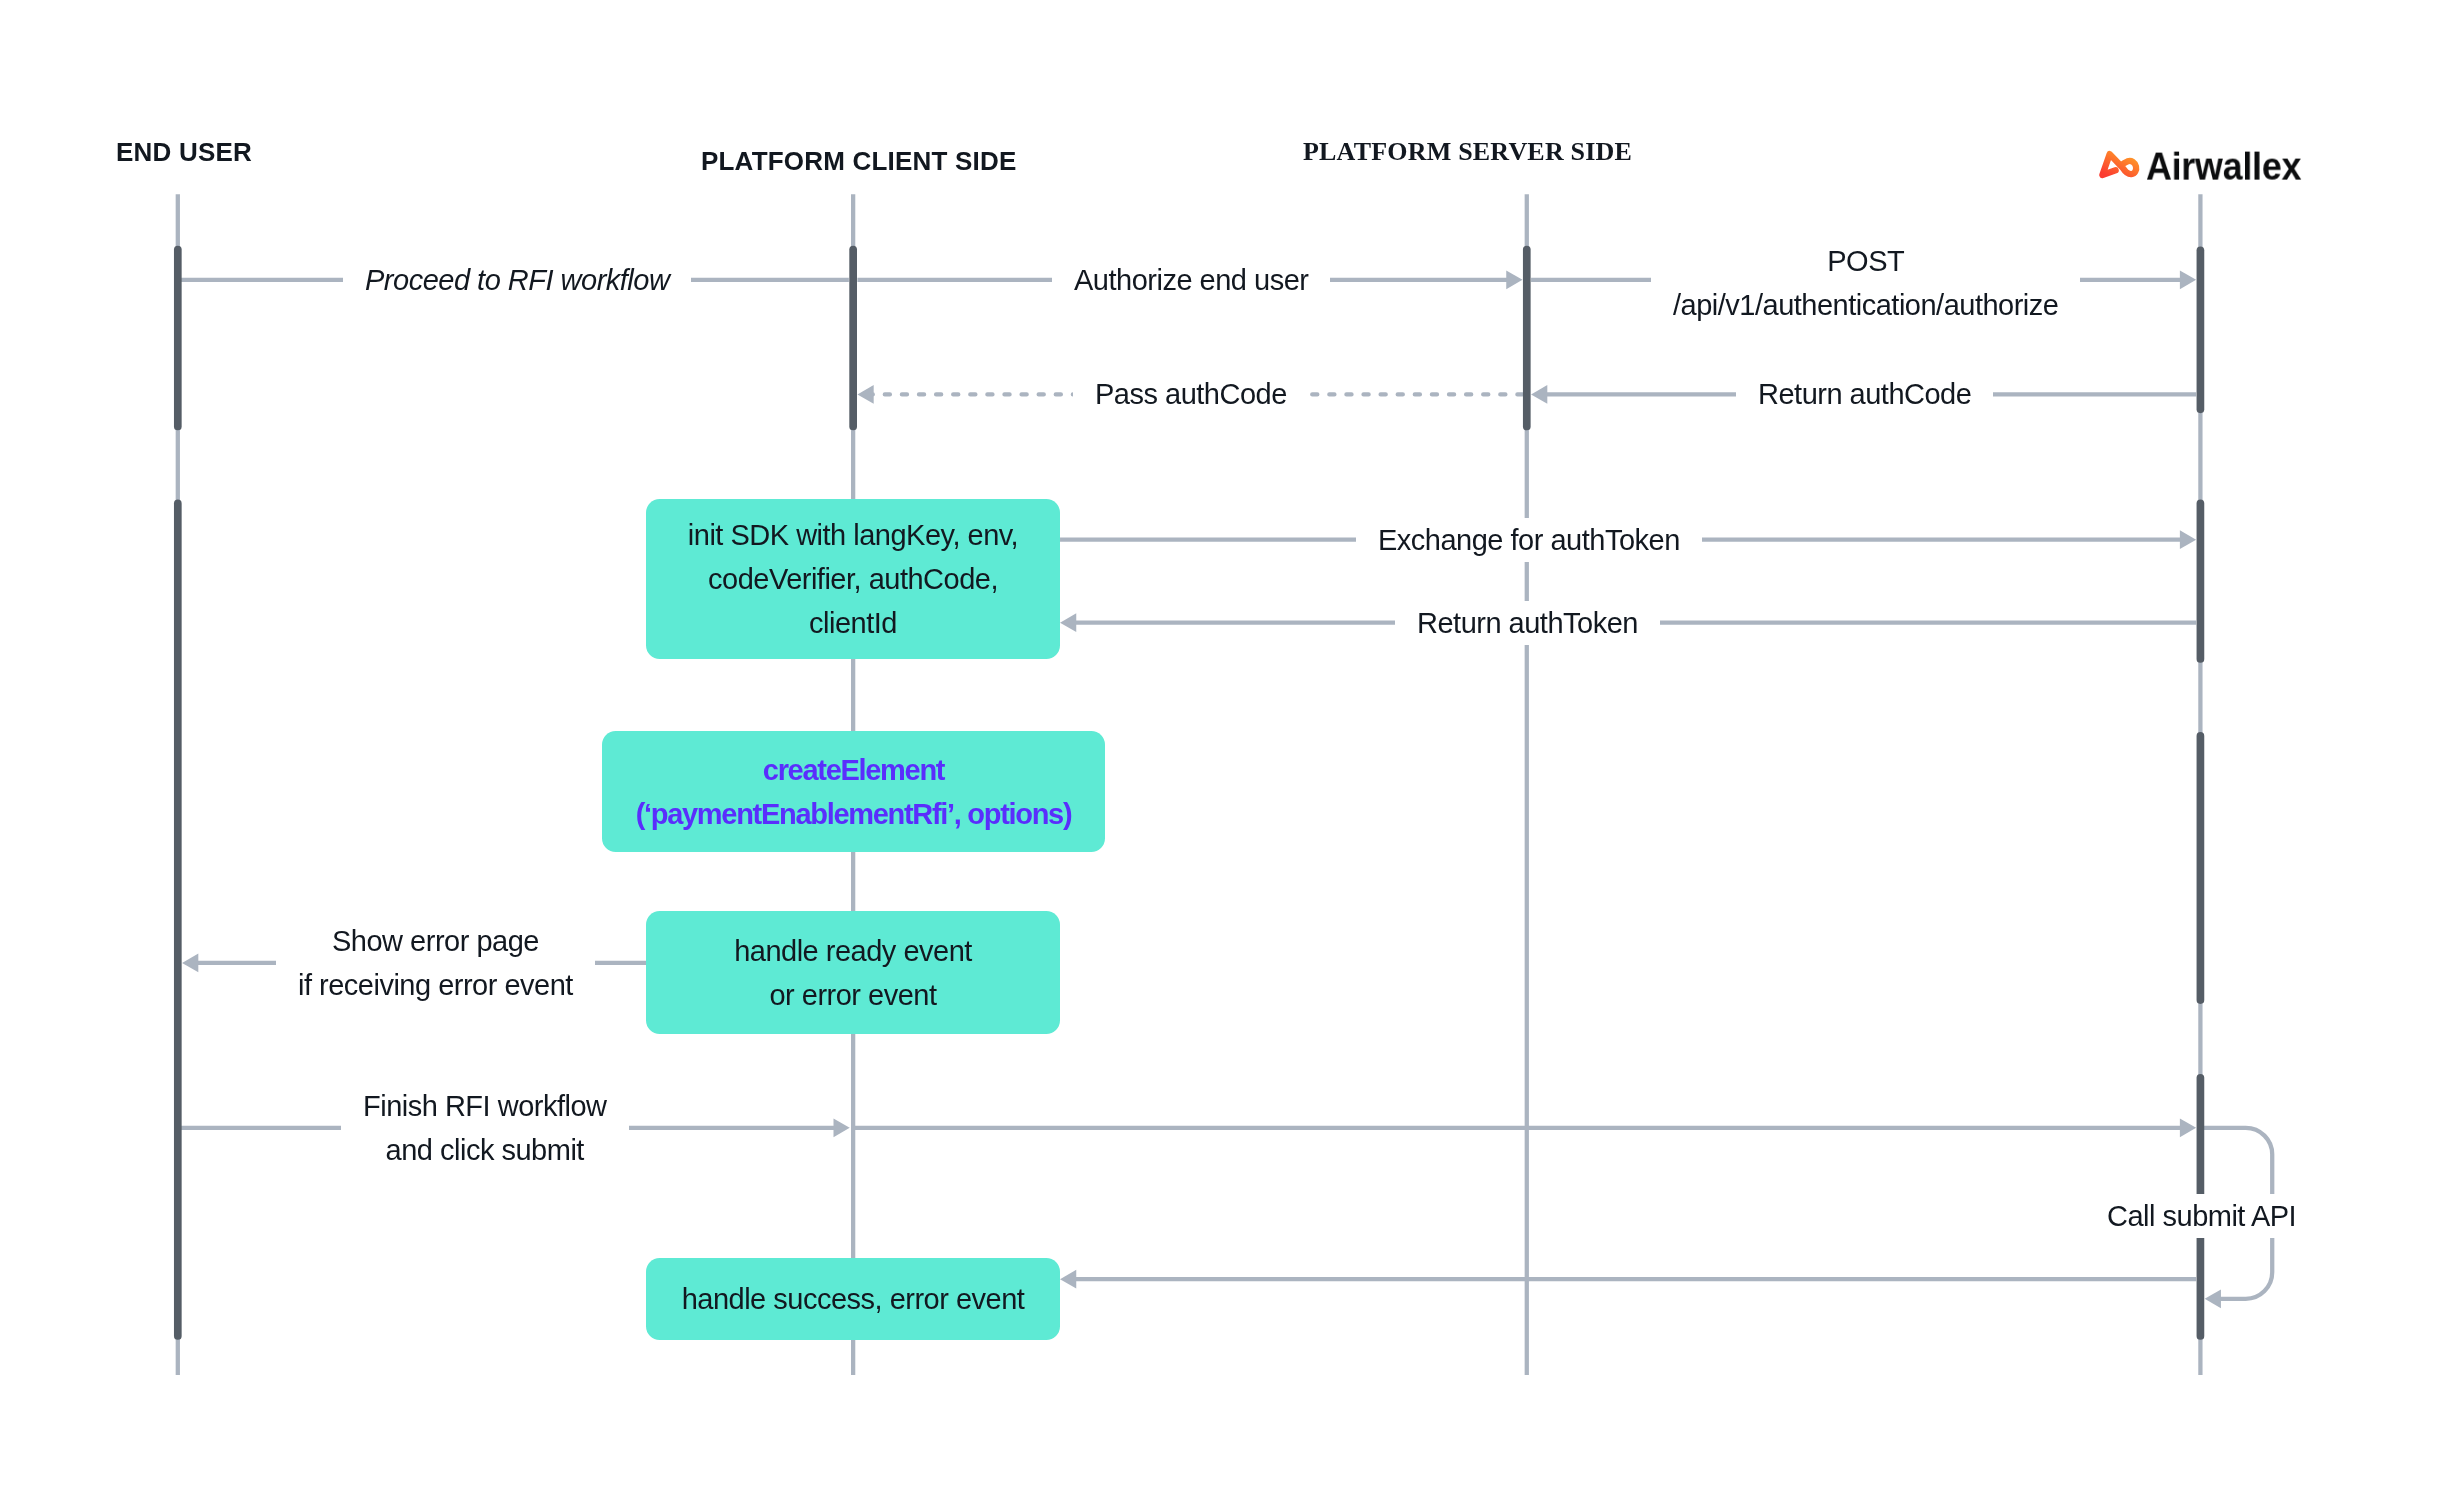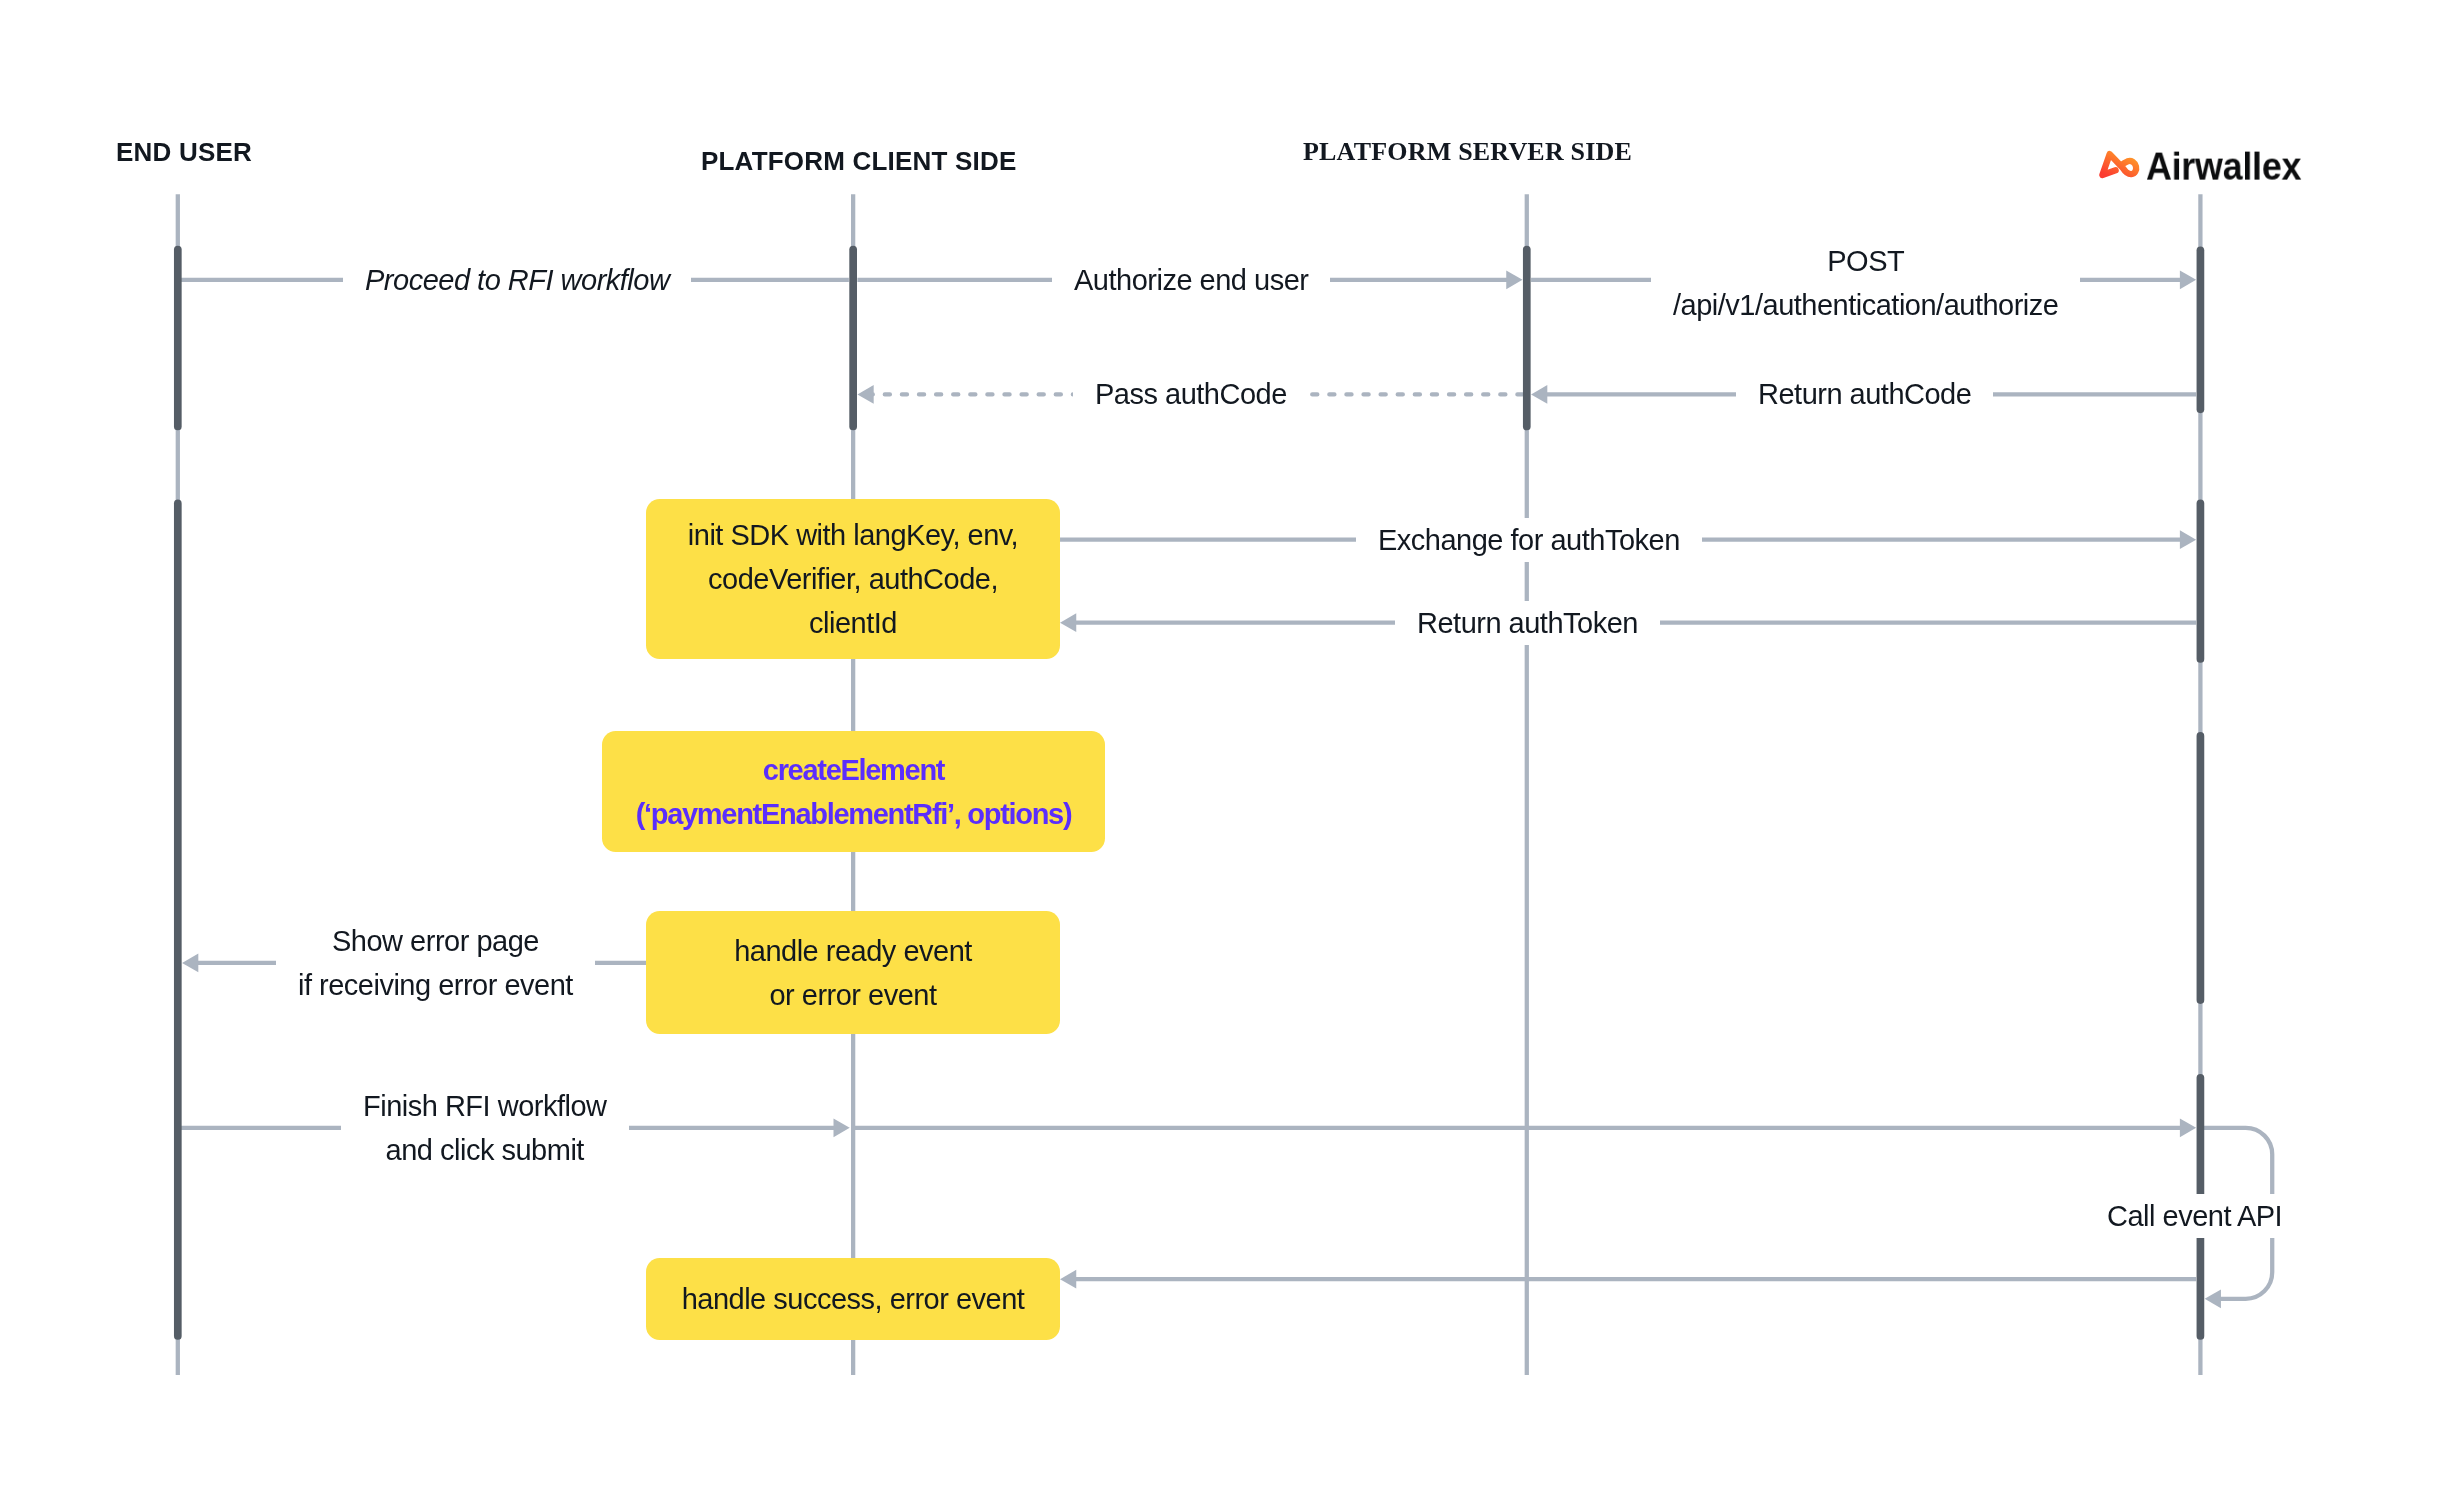--- a/index.html
+++ b/index.html
@@ -8,21 +8,21 @@
        font-family:"Liberation Sans",sans-serif;
        -webkit-font-smoothing:antialiased;}
   #stage{position:relative;width:2462px;height:1512px;background:#fff;}
   svg#wires{position:absolute;left:0;top:0;width:2462px;height:1512px;}
   .lane-title{position:absolute;color:#121820;font-size:26px;font-weight:700;
        will-change:transform;
        letter-spacing:0.2px;white-space:nowrap;line-height:26.5px;margin-left:6px;}
   .msg-label{position:absolute;color:#121820;font-size:29px;letter-spacing:-0.5px;
        will-change:transform;
        line-height:44px;text-align:center;white-space:pre;background:#ffffff;padding:0 22px;}
-  .note{position:absolute;background:#fde047;border-radius:13.7px;will-change:transform;
+  .note{position:absolute;background:#5eead4;border-radius:13.7px;will-change:transform;
        display:flex;align-items:center;justify-content:center;text-align:center;
        color:#121820;font-size:29px;letter-spacing:-0.5px;line-height:44px;
        box-sizing:border-box;white-space:pre;}
   .note.accent{color:#5a2efc;font-weight:700;letter-spacing:-1.3px;}
   #brand{position:absolute;display:flex;align-items:center;}
   #brand .wordmark{font-size:39px;will-change:transform;font-weight:700;color:#0c0d0e;letter-spacing:-0.2px;
        line-height:39px;display:inline-block;transform:scaleX(0.916) translateY(2.6px);transform-origin:left center;}
 </style>
 </head>
 <body>
@@ -87,21 +87,21 @@
       <div class="msg-label" style="left: 1651px; top: 239px;">POST
 /api/v1/authentication/authorize</div>
       <div class="msg-label" style="left: 1736px; top: 372px;">Return authCode</div>
       <div class="msg-label" style="left: 1073px; top: 372px;">Pass authCode</div>
       <div class="msg-label" style="left: 1356px; top: 518px;">Exchange for authToken</div>
       <div class="msg-label" style="left: 1395px; top: 601px;">Return authToken</div>
       <div class="msg-label" style="left: 276px; top: 919px;">Show error page
 if receiving error event</div>
       <div class="msg-label" style="left: 341px; top: 1084px;">Finish RFI workflow
 and click submit</div>
-      <div class="msg-label" style="left: 2085px; top: 1194px;">Call event API</div>
+      <div class="msg-label" style="left: 2085px; top: 1194px;">Call submit API</div>
     </div>
 
   <div id="titles-layer">
     <div class="lane-title" style="left: 110px; top: 139px;">END USER</div>
     <div class="lane-title" style="left: 695px; top: 148px;">PLATFORM CLIENT SIDE</div>
     <div class="lane-title" style="left: 1297px; top: 139px; font-family: Liberation Serif, serif;">PLATFORM SERVER SIDE</div>
   </div>
 
   <div id="brand" style="left:2097px;top:144px;text-align:center;">
     <svg width="44" height="28" viewBox="-1 -1 51 34" style="margin-right:5.1px;overflow:visible;">

